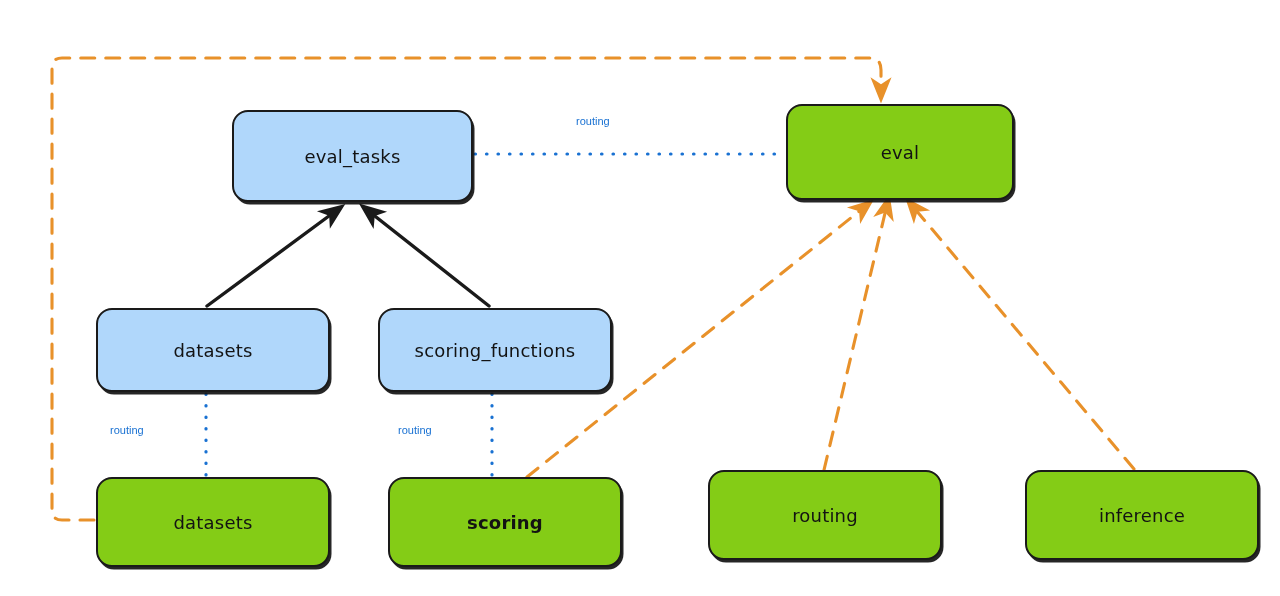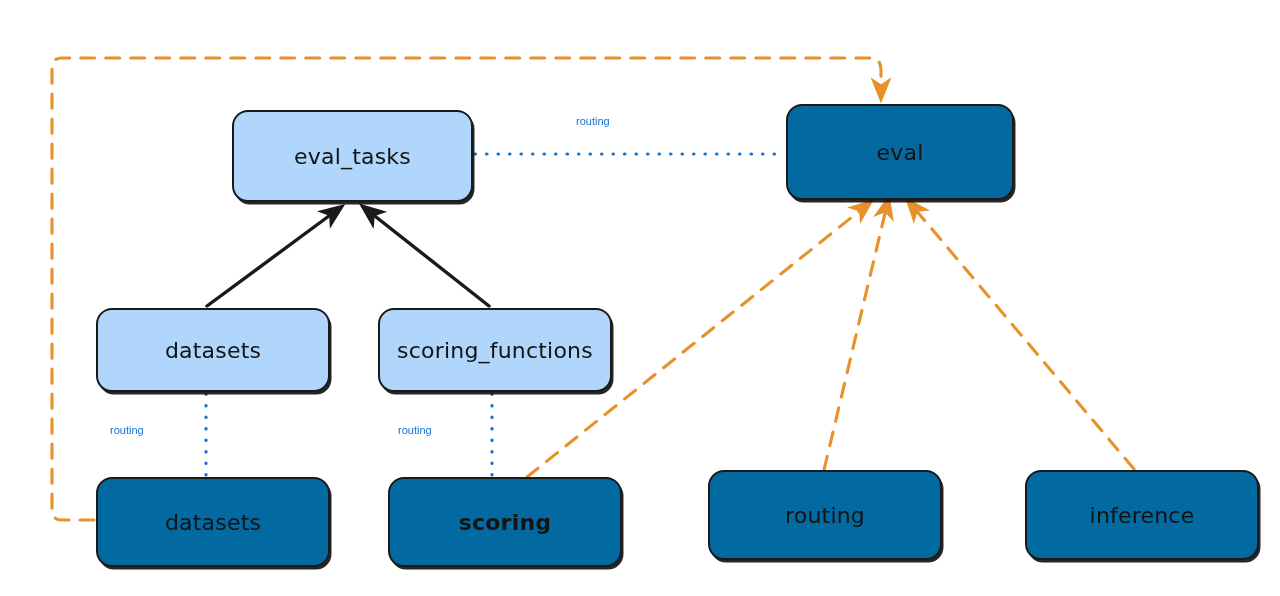--- a/index.html
+++ b/index.html
@@ -28,27 +28,27 @@
   }
   .node {
     position: absolute;
     box-sizing: border-box;
     border: 2.6px solid #1a1a1a;
     border-radius: 16px;
     display: flex;
     align-items: center;
     justify-content: center;
     font-family: "DejaVu Sans", sans-serif;
-    font-size: 22px;
+    font-size: 18px;
     color: #131313;
     letter-spacing: 0.2px;
     box-shadow: 2px 3px 0 -0.5px rgba(20,20,20,0.92);
   }
   .node.blue  { background: #b0d7fb; }
-  .node.green { background: #0369a1; }
+  .node.green { background: #84cc16; }
   .node-label {
     pointer-events: none;
     white-space: nowrap;
   }
   .edge-label {
     position: absolute;
     font-family: Liberation Sans, sans-serif;
     font-size: 11px;
     color: #1971d2;
     white-space: nowrap;

